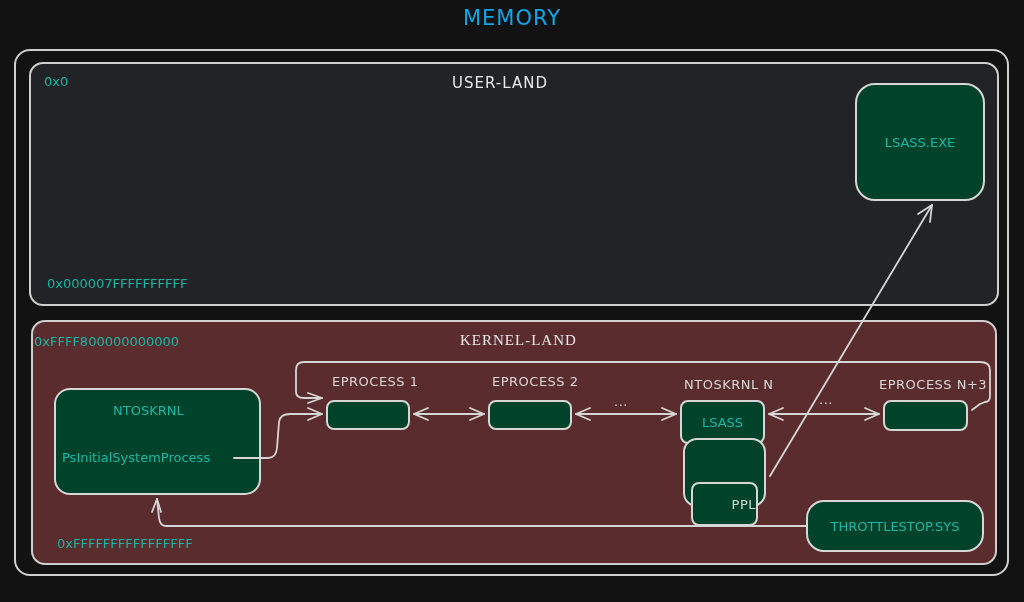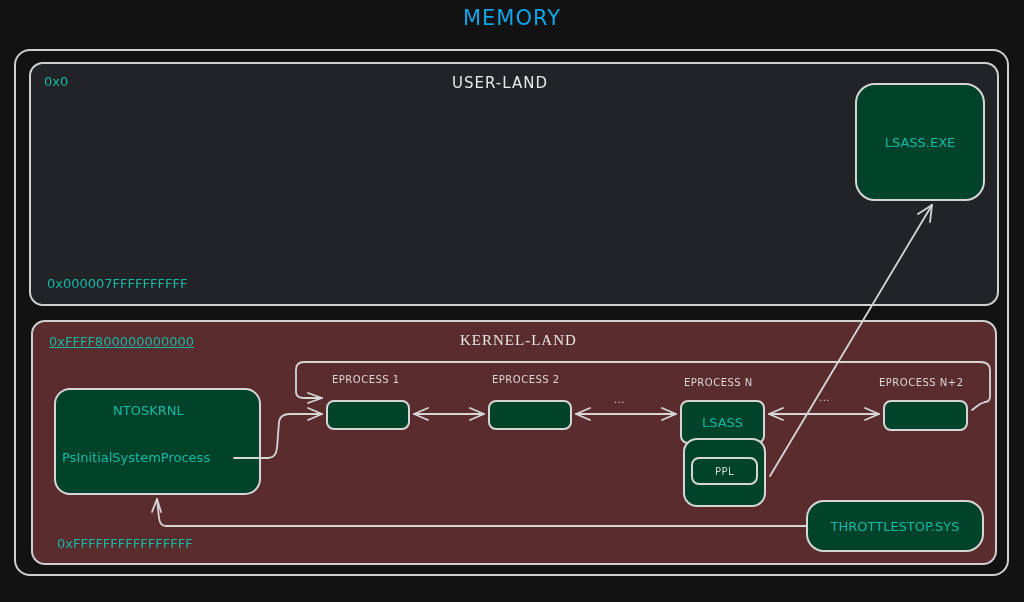--- a/index.html
+++ b/index.html
@@ -7,65 +7,65 @@
       font-family: "DejaVu Sans", sans-serif; color:#e6e6e6; }
     .abs { position:absolute; }
     .title { left:0; width:1024px; top:6px; text-align:center; font-size:21px; letter-spacing:1px; color:#0ea5e9; }
     .outer { left:14px; top:49px; width:995px; height:527px; border:2px solid #cfcfcf; border-radius:16px; box-sizing:border-box; }
     .userland { left:29px; top:62px; width:970px; height:244px; background:#212326; border:2px solid #cfcfcf; border-radius:14px; box-sizing:border-box; }
     .kernel { left:31px; top:320px; width:966px; height:245px; background:#5b2c2e; border:2px solid #cfcfcf; border-radius:14px; box-sizing:border-box; }
     .lbl { font-size:13px; color:#14b8a6; }
     .head { font-size:15px; color:#e8e8e8; letter-spacing:1px; }
     .gbox { background:#00432a; border:2px solid #d6d6d6; box-sizing:border-box; border-radius:8px; }
     .center { display:flex; align-items:center; justify-content:center; }
-    .small { font-size:10px; color:#d8d8d8; letter-spacing:0.5px; }
+    .small { font-size:13px; color:#d8d8d8; letter-spacing:0.5px; }
     svg { position:absolute; left:0; top:0; }
   </style>
 </head>
 <body>
 
 <div class="abs title">MEMORY</div>
 <div class="abs outer"></div>
 
 <div class="abs userland"></div>
 <div class="abs lbl" style="left:44px;top:74px;">0x0</div>
 <div class="abs head" style="left:452px;top:74px;">USER-LAND</div>
 <div class="abs lbl" style="left:47px;top:276px;">0x000007FFFFFFFFFF</div>
 <div class="abs gbox center" style="left:855px;top:83px;width:130px;height:118px;border-radius:20px;">
   <span class="lbl">LSASS.EXE</span>
 </div>
 
 <div class="abs kernel"></div>
-<div class="abs lbl" style="left:49px;top:334px;text-decoration:underline;">0xFFFF800000000000</div>
+<div class="abs lbl" style="left:34px;top:334px;">0xFFFF800000000000</div>
 <div class="abs head" style="left:460px;top:332px;font-family:Liberation Serif, serif;">KERNEL-LAND</div>
 <div class="abs lbl" style="left:57px;top:536px;">0xFFFFFFFFFFFFFFFF</div>
 
 <div class="abs gbox" style="left:54px;top:388px;width:207px;height:107px;border-radius:16px;"></div>
 <div class="abs lbl" style="left:113px;top:403px;">NTOSKRNL</div>
 <div class="abs lbl" style="left:62px;top:450px;">PsInitialSystemProcess</div>
 
 <div class="abs small" style="left:332px;top:374px;">EPROCESS 1</div>
 <div class="abs gbox" style="left:326px;top:400px;width:84px;height:30px;"></div>
 
 <div class="abs small" style="left:492px;top:374px;">EPROCESS 2</div>
 <div class="abs gbox" style="left:488px;top:400px;width:84px;height:30px;"></div>
 
-<div class="abs small" style="left:684px;top:377px;">EPROCESS N</div>
+<div class="abs small" style="left:684px;top:377px;">NTOSKRNL N</div>
 <div class="abs gbox center" style="left:680px;top:400px;width:85px;height:44px;">
   <span class="lbl">LSASS</span>
 </div>
 
-<div class="abs small" style="left:879px;top:377px;">EPROCESS N+2</div>
+<div class="abs small" style="left:879px;top:377px;">EPROCESS N+3</div>
 <div class="abs gbox" style="left:883px;top:400px;width:85px;height:31px;"></div>
 
 <div class="abs small" style="left:614px;top:394px;">...</div>
 <div class="abs small" style="left:819px;top:392px;">...</div>
 
 <div class="abs gbox" style="left:683px;top:438px;width:83px;height:69px;border-radius:14px;"></div>
-<div class="abs gbox center" style="left:691px;top:457px;width:67px;height:28px;">
+<div class="abs gbox center" style="left:691px;top:482px;width:67px;height:44px;justify-content:flex-end;">
   <span class="small">PPL</span>
 </div>
 
 <div class="abs gbox center" style="left:806px;top:500px;width:178px;height:52px;border-radius:18px;">
   <span class="lbl">THROTTLESTOP.SYS</span>
 </div>
 
 <svg width="1024" height="602">
   <g fill="none" stroke="#d6d6d6" stroke-width="1.8" stroke-linecap="round" stroke-linejoin="round">
     <path d="M234 458 L268 458 Q276 458 277 448 L279 422 Q280 414 290 414 L322 414"></path>

